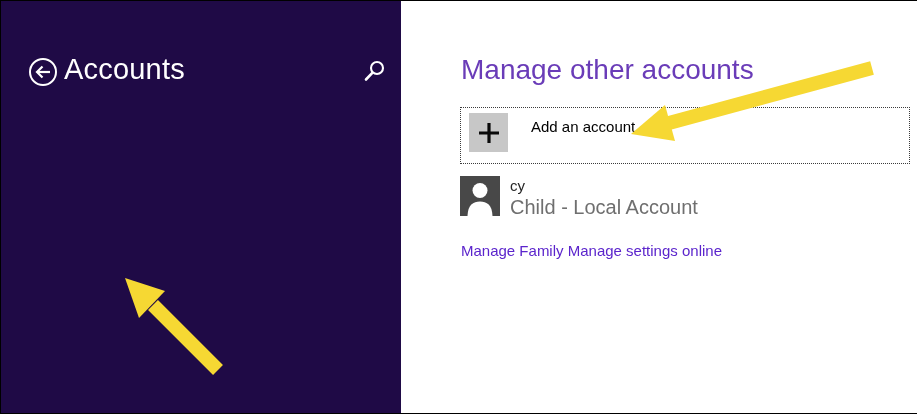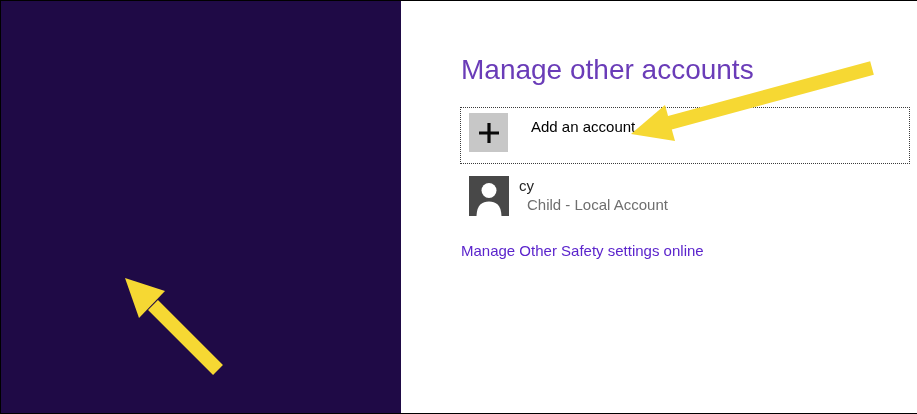--- a/index.html
+++ b/index.html
@@ -106,21 +106,21 @@
   .add-label {
     position: absolute;
     left: 70px; top: 10px;
     font-size: 15px;
     color: #000;
     white-space: nowrap;
   }
 
   .account-row {
     position: absolute;
-    left: 68px; top: 175px;
+    left: 59px; top: 175px;
     width: 440px; height: 40px;
     cursor: pointer;
     text-align: right;
   }
   .avatar {
     position: absolute;
     left: 0; top: 0;
     width: 40px; height: 40px;
     background: var(--avatar-gray, #484848);
     overflow: hidden;
@@ -128,24 +128,23 @@
   .account-name {
     position: absolute;
     left: 50px; top: 1px;
     font-size: 15px;
     color: #262626;
     white-space: nowrap;
   }
   .account-detail {
     position: absolute;
     left: 50px; top: 20px;
-    font-size: 15px;
+    font-size: 20px;
     color: #6f6f6f;
     white-space: nowrap;
-    margin-left: 8px;
   }
 
   .family-safety-link {
     position: absolute;
     left: 60px; top: 241px;
     font-size: 15px;
     color: var(--link-purple, #5b24cc);
     cursor: pointer;
     white-space: nowrap;
   }
@@ -157,20 +156,36 @@
     width: 917px; height: 414px;
     pointer-events: none;
   }
 </style>
 </head>
 <body>
 
 <div id="screen">
 
   <div class="sidebar">
+    <div class="sidebar-header">
+      <div class="back-button">
+        <svg width="30" height="30" viewBox="0 0 30 30">
+          <circle cx="15" cy="15" r="13" fill="none" stroke="#fff" stroke-width="2"></circle>
+          <path d="M22 15 H10" stroke="#fff" stroke-width="2.2" fill="none"></path>
+          <path d="M14.5 9.5 L9 15 L14.5 20.5" stroke="#fff" stroke-width="2.2" fill="none" stroke-linejoin="miter"></path>
+        </svg>
+      </div>
+      <div class="page-title">Accounts</div>
+      <div class="search-button">
+        <svg width="28" height="28" viewBox="0 0 28 28">
+          <circle cx="16" cy="10" r="6" fill="none" stroke="#fff" stroke-width="2.1"></circle>
+          <line x1="11.3" y1="14.9" x2="5" y2="21.5" stroke="#fff" stroke-width="2.6" stroke-linecap="round"></line>
+        </svg>
+      </div>
+    </div>
 
   </div>
 
   <div class="main">
     <div class="main-heading">Manage other accounts</div>
 
     <div class="add-account-button">
       <div class="add-tile">
         <svg width="24" height="24" viewBox="0 0 24 24">
           <path d="M12 2 V22 M2 12 H22" stroke="#0a0a0a" stroke-width="3.2"></path>
@@ -183,21 +198,21 @@
       <div class="avatar">
         <svg width="40" height="40" viewBox="0 0 40 40">
           <circle cx="20" cy="14.5" r="7.5" fill="#fff"></circle>
           <path d="M7.5 41 C7.5 29 13 25.5 20 25.5 C27 25.5 32.5 29 32.5 41 Z" fill="#fff"></path>
         </svg>
       </div>
       <div class="account-name">cy</div>
       <div class="account-detail">Child - Local Account</div>
     </div>
 
-    <div class="family-safety-link">Manage Other Safety settings online</div>
+    <div class="family-safety-link">Manage Family Manage settings online</div>
   </div>
 
   <svg class="annotation-layer" viewBox="0 0 917 414">
     <g>
       <line x1="871" y1="67" x2="668" y2="122" style="stroke:var(--arrow-yellow,#f6d833)" stroke-width="14"></line>
       <polygon points="630,133 664,104 674,140" style="fill:var(--arrow-yellow,#f6d833)"></polygon>
     </g>
     <g>
       <line x1="217" y1="369" x2="152" y2="304" style="stroke:var(--arrow-yellow,#f6d833)" stroke-width="14"></line>
       <polygon points="124,277 164,290 138,317" style="fill:var(--arrow-yellow,#f6d833)"></polygon>

